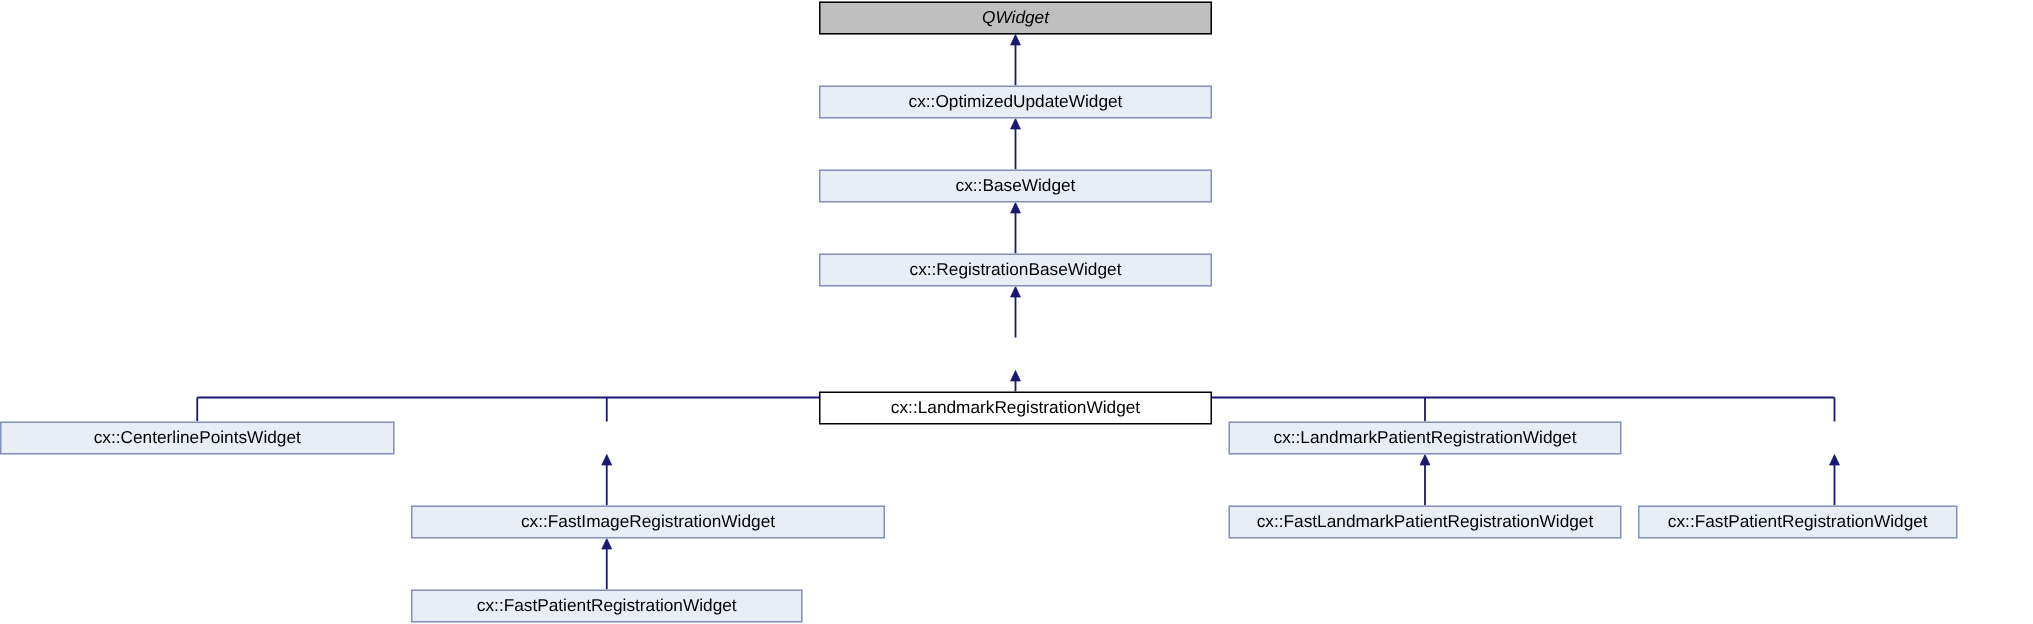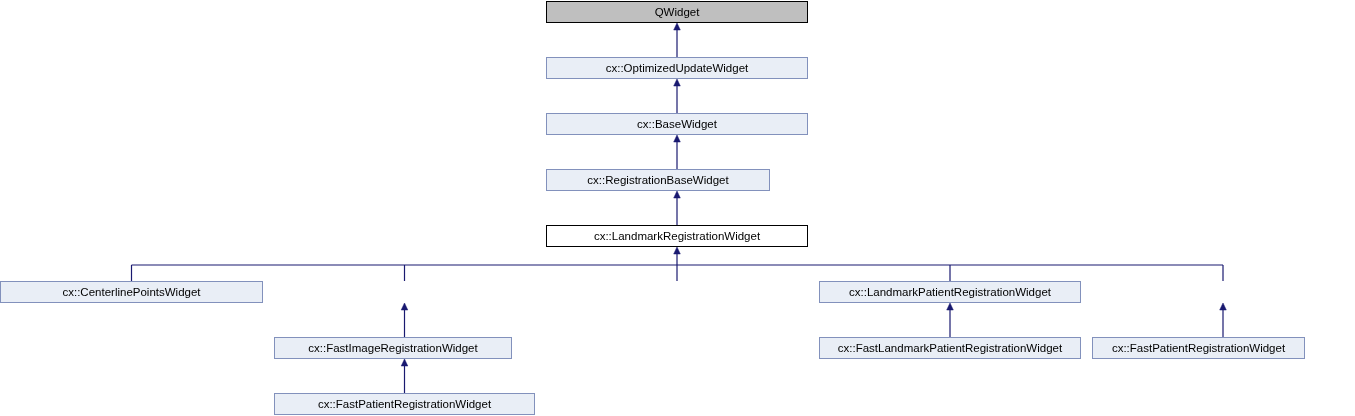--- a/index.html
+++ b/index.html
@@ -33,24 +33,26 @@
     cursor:default;
   }
   .node.cls{
     background:var(--class-fill);
     border:1px solid var(--class-border);
     cursor:pointer;
   }
   .node.current{
     background:var(--current-fill);
     border:1px solid var(--current-border);
+    margin-top:36px;
   }
   .node.external{
     background:var(--external-fill);
     border:1px solid var(--external-border);
+    font-style:italic;
   }
 </style>
 </head>
 <body>
 
 <div class="canvas">
 
   <svg class="edges" viewBox="0 0 1355 416" xmlns="http://www.w3.org/2000/svg">
 
     <line class="edge" x1="677" y1="57" x2="677" y2="29"></line>
@@ -86,32 +88,32 @@
     <line class="edge" x1="1223" y1="337" x2="1223" y2="309"></line>
     <polygon class="arrow" points="1223,303 1219.7,310 1226.3,310"></polygon>
   </svg>
 
   <div class="node external" style="left:546px;top:1px;width:262px">QWidget</div>
 
   <div class="node cls" style="left:546px;top:57px;width:262px">cx::OptimizedUpdateWidget</div>
 
   <div class="node cls" style="left:546px;top:113px;width:262px">cx::BaseWidget</div>
 
-  <div class="node cls" style="left:546px;top:169px;width:224px">cx::RegistrationBaseWidget</div>
+  <div class="node cls" style="left:546px;top:169px;width:262px">cx::RegistrationBaseWidget</div>
 
   <div class="node current" style="left:546px;top:225px;width:262px">cx::LandmarkRegistrationWidget</div>
 
   <div class="node cls" style="left:0px;top:281px;width:263px">cx::CenterlinePointsWidget</div>
 
 
 
   <div class="node cls" style="left:819px;top:281px;width:262px">cx::LandmarkPatientRegistrationWidget</div>
 
 
-  <div class="node cls" style="left:274px;top:337px;width:238px">cx::FastImageRegistrationWidget</div>
+  <div class="node cls" style="left:274px;top:337px;width:316px">cx::FastImageRegistrationWidget</div>
 
   <div class="node cls" style="left:819px;top:337px;width:262px">cx::FastLandmarkPatientRegistrationWidget</div>
 
   <div class="node cls" style="left:1092px;top:337px;width:213px">cx::FastPatientRegistrationWidget</div>
 
   <div class="node cls" style="left:274px;top:393px;width:261px">cx::FastPatientRegistrationWidget</div>
 
 </div>
 
 </body></html>

